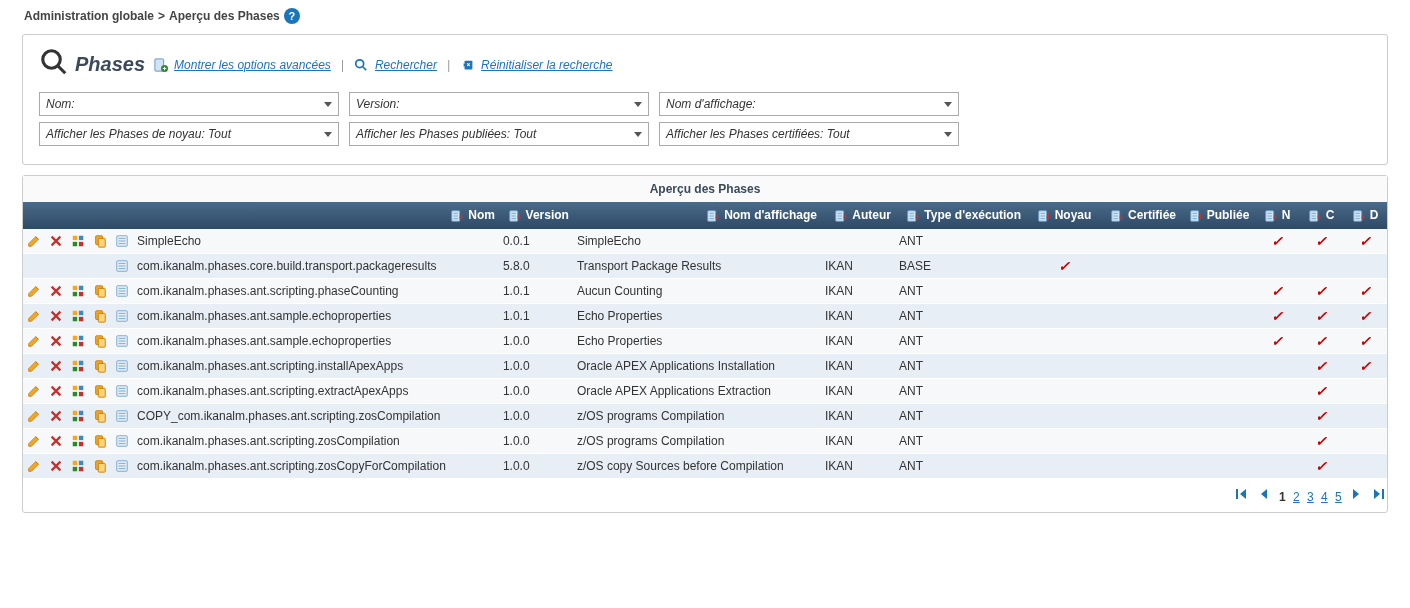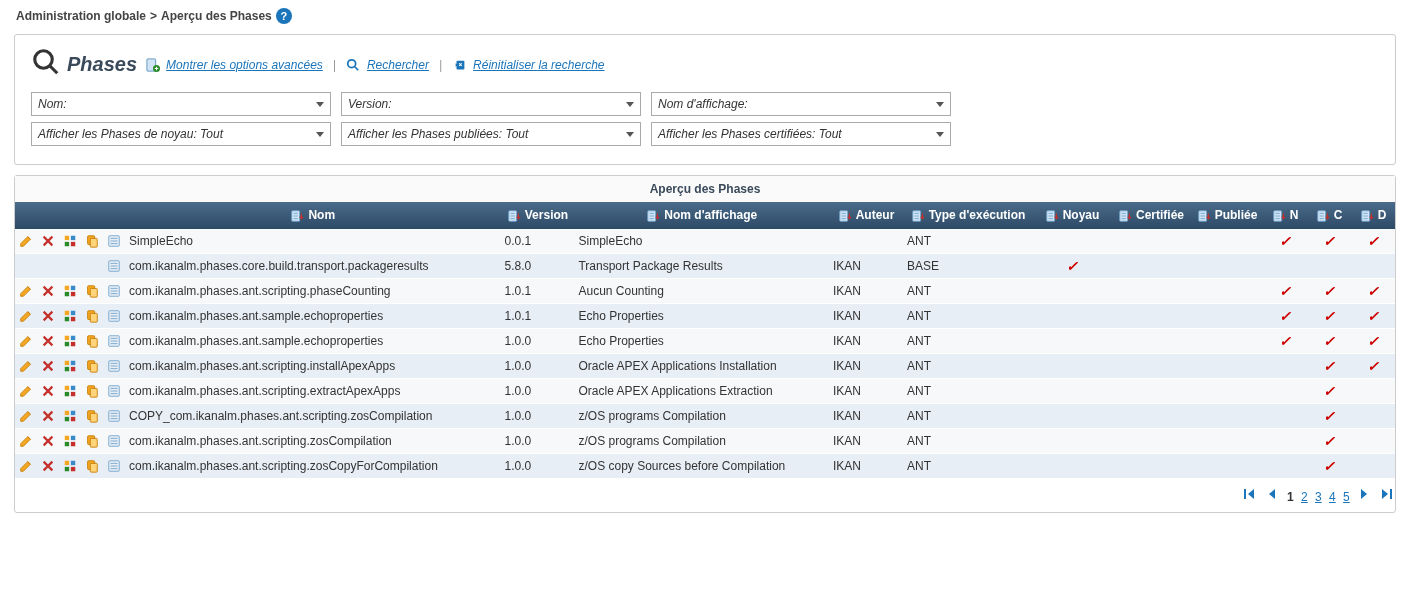--- a/index.html
+++ b/index.html
@@ -1,34 +1,34 @@
 <!DOCTYPE html>
 <html><head>
 <meta charset="utf-8">
 <style>
 * { box-sizing: border-box; margin: 0; padding: 0; }
 body { font-family: Arial, Helvetica, sans-serif; font-size: 12px; color: #333; background: #fff; }
-.page { width: 1410px; margin: 0 auto; padding: 4px 14px; }
+.page { width: 1410px; margin: 0 auto; padding: 4px 22px; }
 .breadcrumb { font-weight: bold; color: #444; padding: 4px 2px 10px; display: flex; align-items: center; gap: 4px; }
 .breadcrumb .help-icon { width: 16px; height: 16px; background: #1b75bb; border-radius: 50%; color: #fff; display: inline-flex; align-items: center; justify-content: center; font-weight: bold; font-size: 11px; }
 .panel { border: 1px solid #ccc; border-radius: 3px; padding: 12px 10px; margin-bottom: 10px; font-style: italic; }
 .search-header { display: flex; align-items: center; gap: 6px; margin-bottom: 10px; padding-left: 6px; }
 .search-header .mag { font-size: 28px; line-height: 1; }
 .search-header .title { font-size: 20px; font-weight: bold; color: #3a4a5a; margin-right: 2px; }
 .search-header a { color: #1b75bb; text-decoration: underline; }
 .search-header .sep { color: #999; margin: 0 4px; }
 .mini-icon { display: inline-flex; align-items: center; justify-content: center; width: 15px; height: 15px; vertical-align: middle; }
 .filter-row { display: flex; gap: 10px; margin-bottom: 6px; padding-left: 6px; }
 .filter-select { flex: 0 0 300px; border: 1px solid #aaa; background: #fff; padding: 4px 6px; display: flex; justify-content: space-between; align-items: center; cursor: pointer; }
 .filter-select .caret { border-left: 4px solid transparent; border-right: 4px solid transparent; border-top: 5px solid #555; width: 0; height: 0; }
 .table-panel { border: 1px solid #ccc; border-radius: 3px; }
 .table-title { text-align: center; font-weight: bold; color: #3a4a5a; padding: 6px; background: #fafafa; }
 table { width: 100%; border-collapse: collapse; }
 thead tr { background: linear-gradient(#4a6b8a, #2d4a66); color: #fff; }
-thead th { padding: 6px 4px; font-weight: bold; text-align: center; font-size: 12px; }
+thead th { padding: 6px 4px; font-weight: bold; text-align: right; font-size: 12px; }
 thead th .sort-icon { display: inline-flex; align-items: center; margin-right: 4px; vertical-align: middle; }
 tbody tr:nth-child(odd) { background: #f6f8fa; }
 tbody tr:nth-child(even) { background: #e8eef5; }
 tbody td { padding: 4px 4px; border-bottom: 1px solid #fff; vertical-align: middle; }
 .action-cell { width: 22px; text-align: center; }
 .check { color: #c00; font-weight: bold; font-size: 14px; font-style: italic; }
 .center { text-align: center; }
 .footer-info { padding: 6px 4px 2px; font-weight: bold; color: #444; }
 .pagination { text-align: right; padding: 8px 0; }
 .pagination a { color: #1b75bb; text-decoration: underline; margin: 0 2px; }

